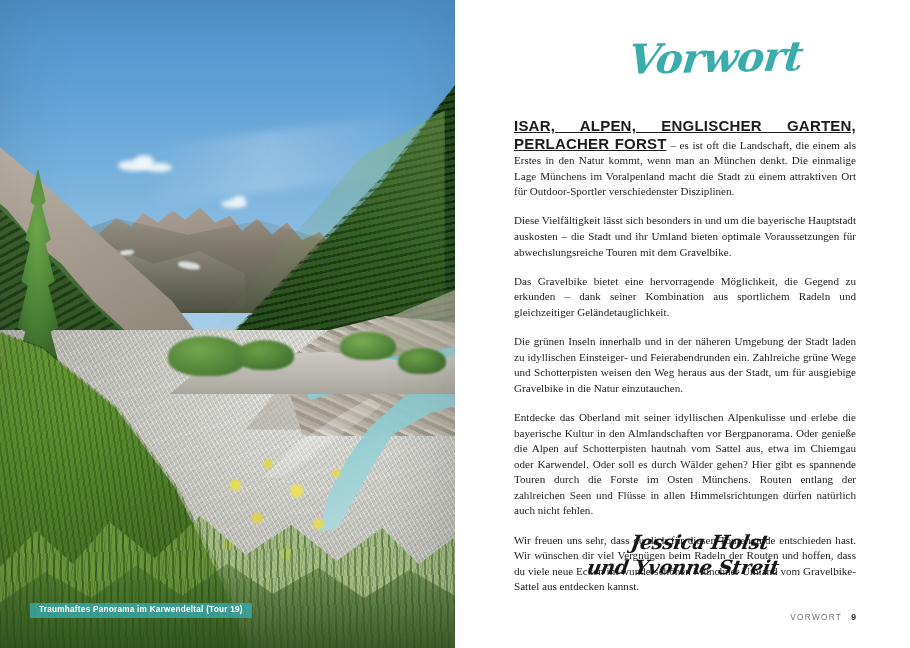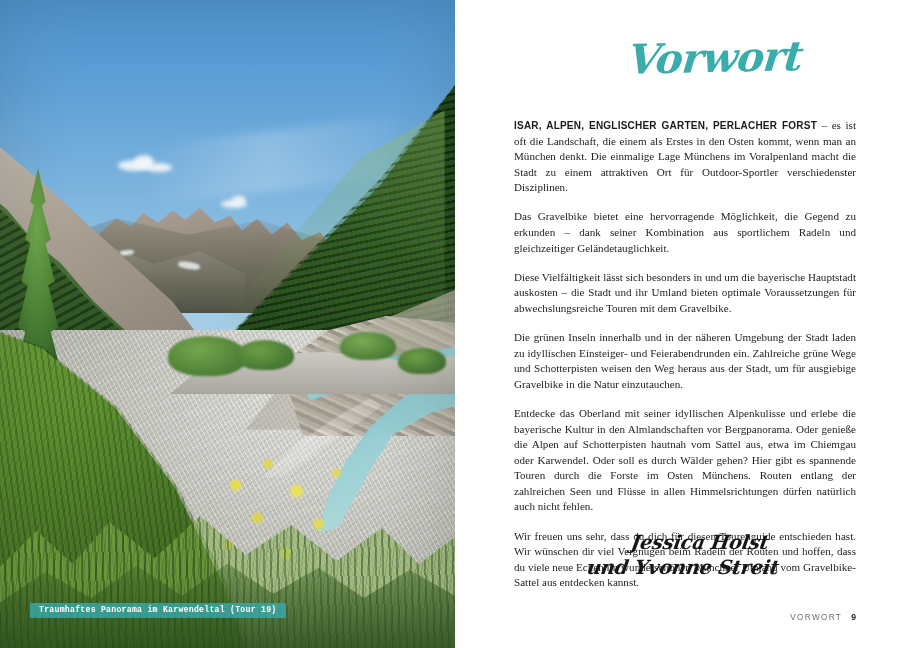--- a/index.html
+++ b/index.html
@@ -297,21 +297,21 @@
     pointer-events: none;
   }
 
   
   .photo-caption {
     position: absolute;
     left: 30px;
     bottom: 30px;
     background: rgba(58,171,174,.78);
     color: #ffffff;
-    font-family: Liberation Mono, monospace;
+    font-family: Liberation Sans, sans-serif;
     font-size: 8.2px;
     font-weight: 700;
     letter-spacing: .25px;
     padding: 3px 9px 4px 9px;
     line-height: 1;
     white-space: nowrap;
     border-radius: 1px;
   }
 
   
@@ -355,23 +355,24 @@
     line-height: 15.6px;
     color: #232323;
     text-align: justify;
     -webkit-hyphens: auto;
     hyphens: auto;
   }
   .para:last-child { margin-bottom: 0; }
   .lead-in {
     font-family: "Liberation Sans", sans-serif;
     font-weight: 700;
-    font-size: 10px;
+    font-size: 15px;
     letter-spacing: .22px;
     color: #1b1b1b;
+    text-decoration: underline;
   }
   .signature {
     position: absolute;
     left: 0;
     top: 530px;
     width: 342px;
     text-align: center;
     color: #161616;
     font-family: "DejaVu Serif", serif;
     font-style: italic;
@@ -464,25 +465,25 @@
     </div>
   </div>
 
   <div class="page-right">
     <div class="text-col">
 
       <div class="vorwort-title">Vorwort</div>
 
       <div class="body-block">
 
-        <p class="para"><span class="lead-in">ISAR, ALPEN, ENGLISCHER GARTEN, PERLACHER FORST</span><span> – es ist oft die Landschaft, die einem als Erstes in den Osten kommt, wenn man an München denkt. Die einmalige Lage Münchens im Voralpenland macht die Stadt zu einem attraktiven Ort für Outdoor-Sportler verschiedenster Disziplinen.</span></p>
+        <p class="para"><span class="lead-in">ISAR, ALPEN, ENGLISCHER GARTEN, PERLACHER FORST</span><span> – es ist oft die Landschaft, die einem als Erstes in den Natur kommt, wenn man an München denkt. Die einmalige Lage Münchens im Voralpenland macht die Stadt zu einem attraktiven Ort für Outdoor-Sportler verschiedenster Disziplinen.</span></p>
+
+        <p class="para"><span>Diese Vielfältigkeit lässt sich besonders in und um die bayerische Hauptstadt auskosten – die Stadt und ihr Umland bieten optimale Voraussetzungen für abwechslungsreiche Touren mit dem Gravelbike.</span></p>
 
         <p class="para"><span>Das Gravelbike bietet eine hervorragende Möglichkeit, die Gegend zu erkunden – dank seiner Kombination aus sportlichem Radeln und gleichzeitiger Geländetauglichkeit.</span></p>
-
-        <p class="para"><span>Diese Vielfältigkeit lässt sich besonders in und um die bayerische Hauptstadt auskosten – die Stadt und ihr Umland bieten optimale Voraussetzungen für abwechslungsreiche Touren mit dem Gravelbike.</span></p>
 
 
         <p class="para"><span>Die grünen Inseln innerhalb und in der näheren Umgebung der Stadt laden zu idyllischen Einsteiger- und Feierabendrunden ein. Zahlreiche grüne Wege und Schotterpisten weisen den Weg heraus aus der Stadt, um für ausgiebige Gravelbike in die Natur einzutauchen.</span></p>
 
         <p class="para"><span>Entdecke das Oberland mit seiner idyllischen Alpenkulisse und erlebe die bayerische Kultur in den Almlandschaften vor Bergpanorama. Oder genieße die Alpen auf Schotterpisten hautnah vom Sattel aus, etwa im Chiemgau oder Karwendel. Oder soll es durch Wälder gehen? Hier gibt es spannende Touren durch die Forste im Osten Münchens. Routen entlang der zahlreichen Seen und Flüsse in allen Himmelsrichtungen dürfen natürlich auch nicht fehlen.</span></p>
 
         <p class="para"><span>Wir freuen uns sehr, dass du dich für diesen Tourenguide entschieden hast. Wir wünschen dir viel Vergnügen beim Radeln der Routen und hoffen, dass du viele neue Ecken im wunderschönen Münchner Umland vom Gravelbike-Sattel aus entdecken kannst.</span></p>
       </div>
 
       <div class="signature">

